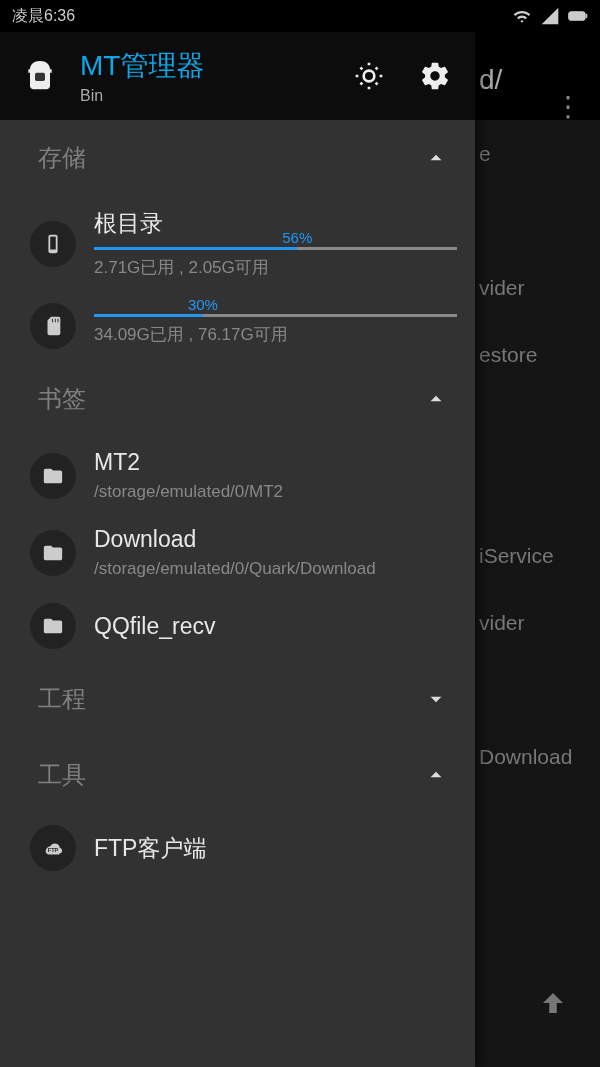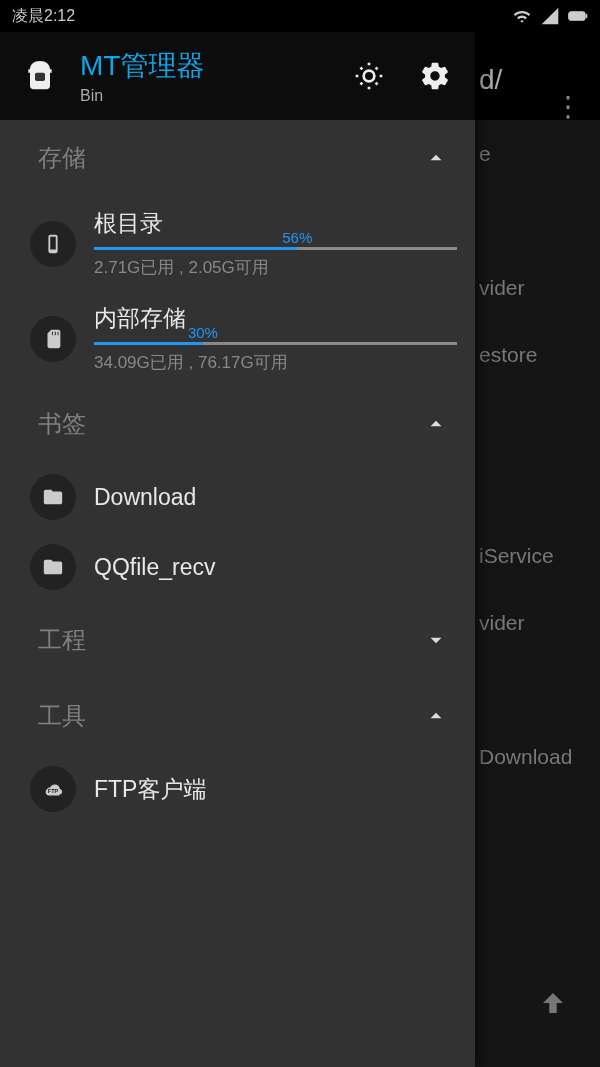--- a/index.html
+++ b/index.html
@@ -108,21 +108,21 @@
 .progress-row { display:flex; align-items:center; margin: 8px 0 4px; }
 .progress-bar { flex:1; height: 3px; background: #8a8a8a; position:relative; }
 .progress-fill { position:absolute; left:0; top:0; bottom:0; background: #2196F3; }
 .progress-label { color: #2196F3; font-size: 15px; position:absolute; top:-18px; transform: translateX(-50%); }
 
 </style>
 </head>
 <body>
 
 <div class="status-bar">
-  <div class="status-left">凌晨2:12</div>
+  <div class="status-left">凌晨6:36</div>
   <div class="status-right">
     <svg viewBox="0 0 24 24" fill="#ccc">
         <path d="M12 20l2-2c-1.1-1.1-2.9-1.1-4 0l2 2zm-6-6l2 2c2.2-2.2 5.8-2.2 8 0l2-2c-3.3-3.3-8.7-3.3-12 0zm-4-4l2 2c4.4-4.4 11.6-4.4 16 0l2-2c-5.5-5.5-14.5-5.5-20 0z"></path>
       </svg>
     <svg viewBox="0 0 24 24" fill="#ccc">
         <path d="M2 22h20V2L2 22z"></path>
       </svg>
     <svg viewBox="0 0 28 14" fill="none">
         <rect x="1" y="1" width="23" height="12" rx="4" stroke="#ccc" stroke-width="1.5" fill="#ccc"></rect>
         <rect x="25" y="4" width="2" height="6" rx="1" fill="#ccc"></rect>
@@ -212,21 +212,20 @@
       <div class="item-sub">2.71G已用 , 2.05G可用</div>
     </div>
         </div>
         <div class="storage-item">
     <div class="item-icon">
             <svg viewBox="0 0 24 24" fill="#ccc">
               <path d="M18 2h-8L6 6v14c0 1.1.9 2 2 2h10c1.1 0 2-.9 2-2V4c0-1.1-.9-2-2-2zm-7 2h1v4h-1V4zm3 0h1v4h-1V4zm3 0h1v4h-1V4z"></path>
             </svg>
           </div>
     <div class="item-body">
-      <div class="item-title">内部存储</div>
       <div class="progress-row">
         <div class="progress-bar">
           <div class="progress-fill" style="width:30%"></div>
           <div class="progress-label" style="left:30%">30%</div>
         </div>
       </div>
       <div class="item-sub">34.09G已用 , 76.17G可用</div>
     </div>
         </div>
       </div>
@@ -239,21 +238,33 @@
     </div>
 
     <div id="bookmark-list">
         <div class="list-item">
     <div class="item-icon">
             <svg viewBox="0 0 24 24" fill="#ccc">
               <path d="M10 4H4c-1.1 0-2 .9-2 2v12c0 1.1.9 2 2 2h16c1.1 0 2-.9 2-2V8c0-1.1-.9-2-2-2h-8l-2-2z"></path>
             </svg>
           </div>
     <div class="item-body">
+      <div class="item-title">MT2</div>
+      <div class="item-sub">/storage/emulated/0/MT2</div>
+    </div>
+        </div>
+        <div class="list-item">
+    <div class="item-icon">
+            <svg viewBox="0 0 24 24" fill="#ccc">
+              <path d="M10 4H4c-1.1 0-2 .9-2 2v12c0 1.1.9 2 2 2h16c1.1 0 2-.9 2-2V8c0-1.1-.9-2-2-2h-8l-2-2z"></path>
+            </svg>
+          </div>
+    <div class="item-body">
       <div class="item-title">Download</div>
+      <div class="item-sub">/storage/emulated/0/Quark/Download</div>
     </div>
         </div>
         <div class="list-item">
     <div class="item-icon">
             <svg viewBox="0 0 24 24" fill="#ccc">
               <path d="M10 4H4c-1.1 0-2 .9-2 2v12c0 1.1.9 2 2 2h16c1.1 0 2-.9 2-2V8c0-1.1-.9-2-2-2h-8l-2-2z"></path>
             </svg>
           </div>
     <div class="item-body">
       <div class="item-title">QQfile_recv</div>

